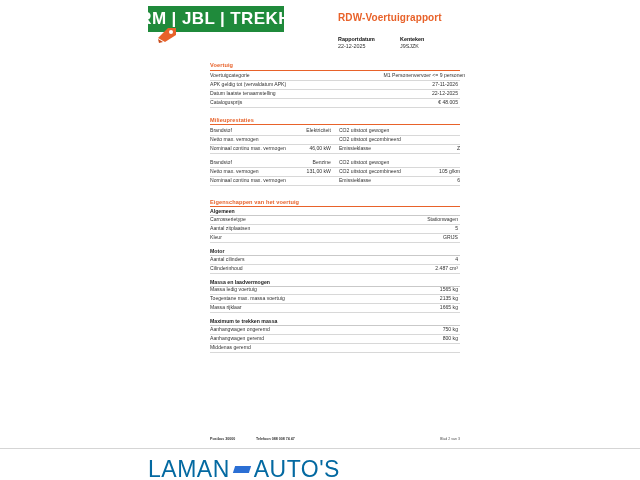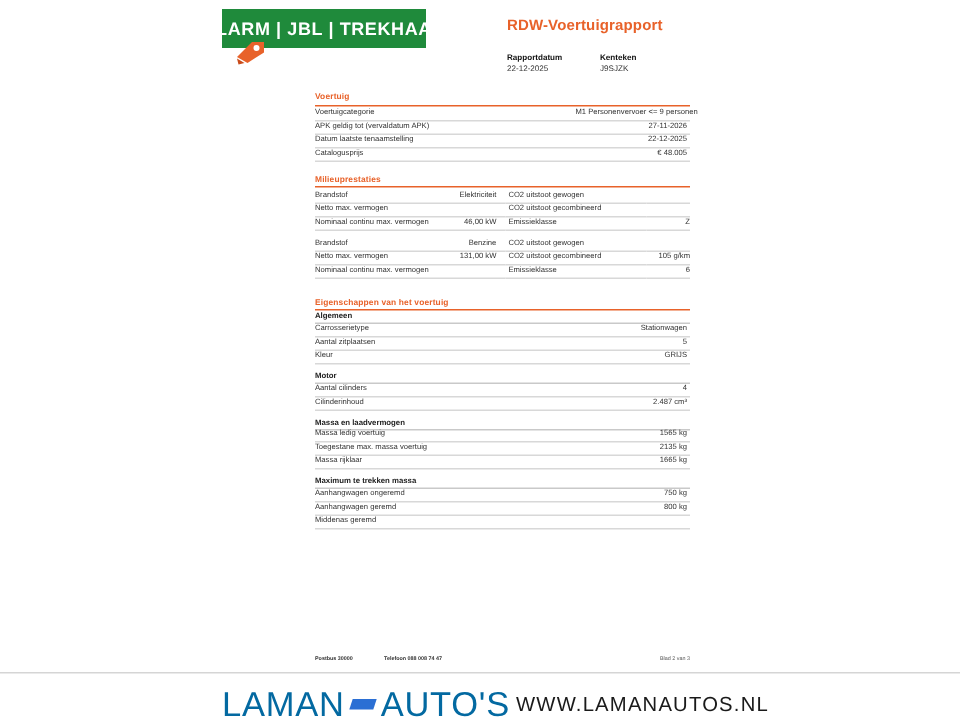--- a/index.html
+++ b/index.html
@@ -31,21 +31,21 @@
     height: 56px;
   }
   .logo-banner {
     position: absolute;
     left: 148px;
     top: 6px;
     width: 136px;
     height: 26px;
     background: #1f8a3b;
     color: #ffffff;
-    font-size: 12px;
+    font-size: 17px;
     font-weight: bold;
     letter-spacing: 0.4px;
     display: flex;
     align-items: center;
     justify-content: center;
     white-space: nowrap;
   }
   .logo-rocket {
     position: absolute;
     left: 156px;
@@ -404,16 +404,15 @@
       </div>
       <div class="fm-col right">Blad 2 van 3</div>
     </div>
 
     <div class="footer-bar"></div>
 
     <div class="brand-left">
       <span>LAMAN</span><span class="sep"></span><span>AUTO'S</span>
     </div>
 
-    <div class="brand-right">WWW.LAMANAUTOS.NL</div>
   </div>
 
 </div>
 
 </body></html>

